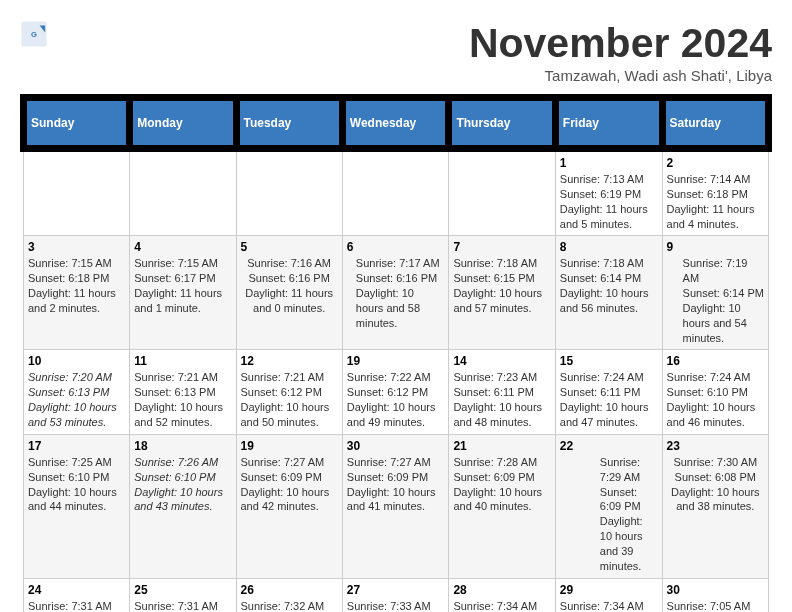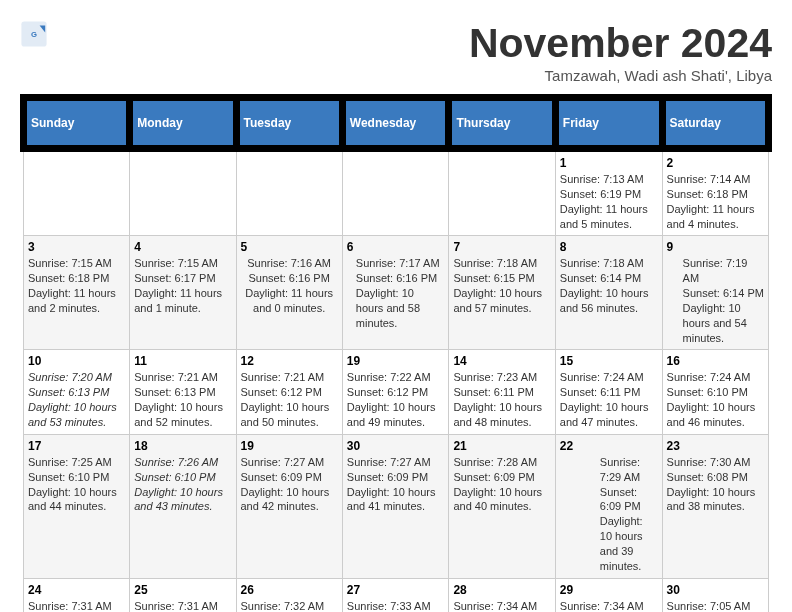--- a/index.html
+++ b/index.html
@@ -257,21 +257,21 @@
 Daylight: 10 hours and 40 minutes.</div>
         </td>
         <td>
           <div class="day-number">22</div>
           <div class="day-info" style="white-space: pre-line; margin-left: 40px;">Sunrise: 7:29 AM
 Sunset: 6:09 PM
 Daylight: 10 hours and 39 minutes.</div>
         </td>
         <td>
           <div class="day-number">23</div>
-          <div class="day-info" style="white-space: pre-line;">Sunrise: 7:30 AM
+          <div class="day-info" style="white-space: pre-line; text-align: center;">Sunrise: 7:30 AM
 Sunset: 6:08 PM
 Daylight: 10 hours and 38 minutes.</div>
         </td>
       </tr>
       <tr class="row-odd">
         <td>
           <div class="day-number">24</div>
           <div class="day-info" style="white-space: pre-line;">Sunrise: 7:31 AM
 Sunset: 6:08 PM
 Daylight: 10 hours and 37 minutes.</div>

